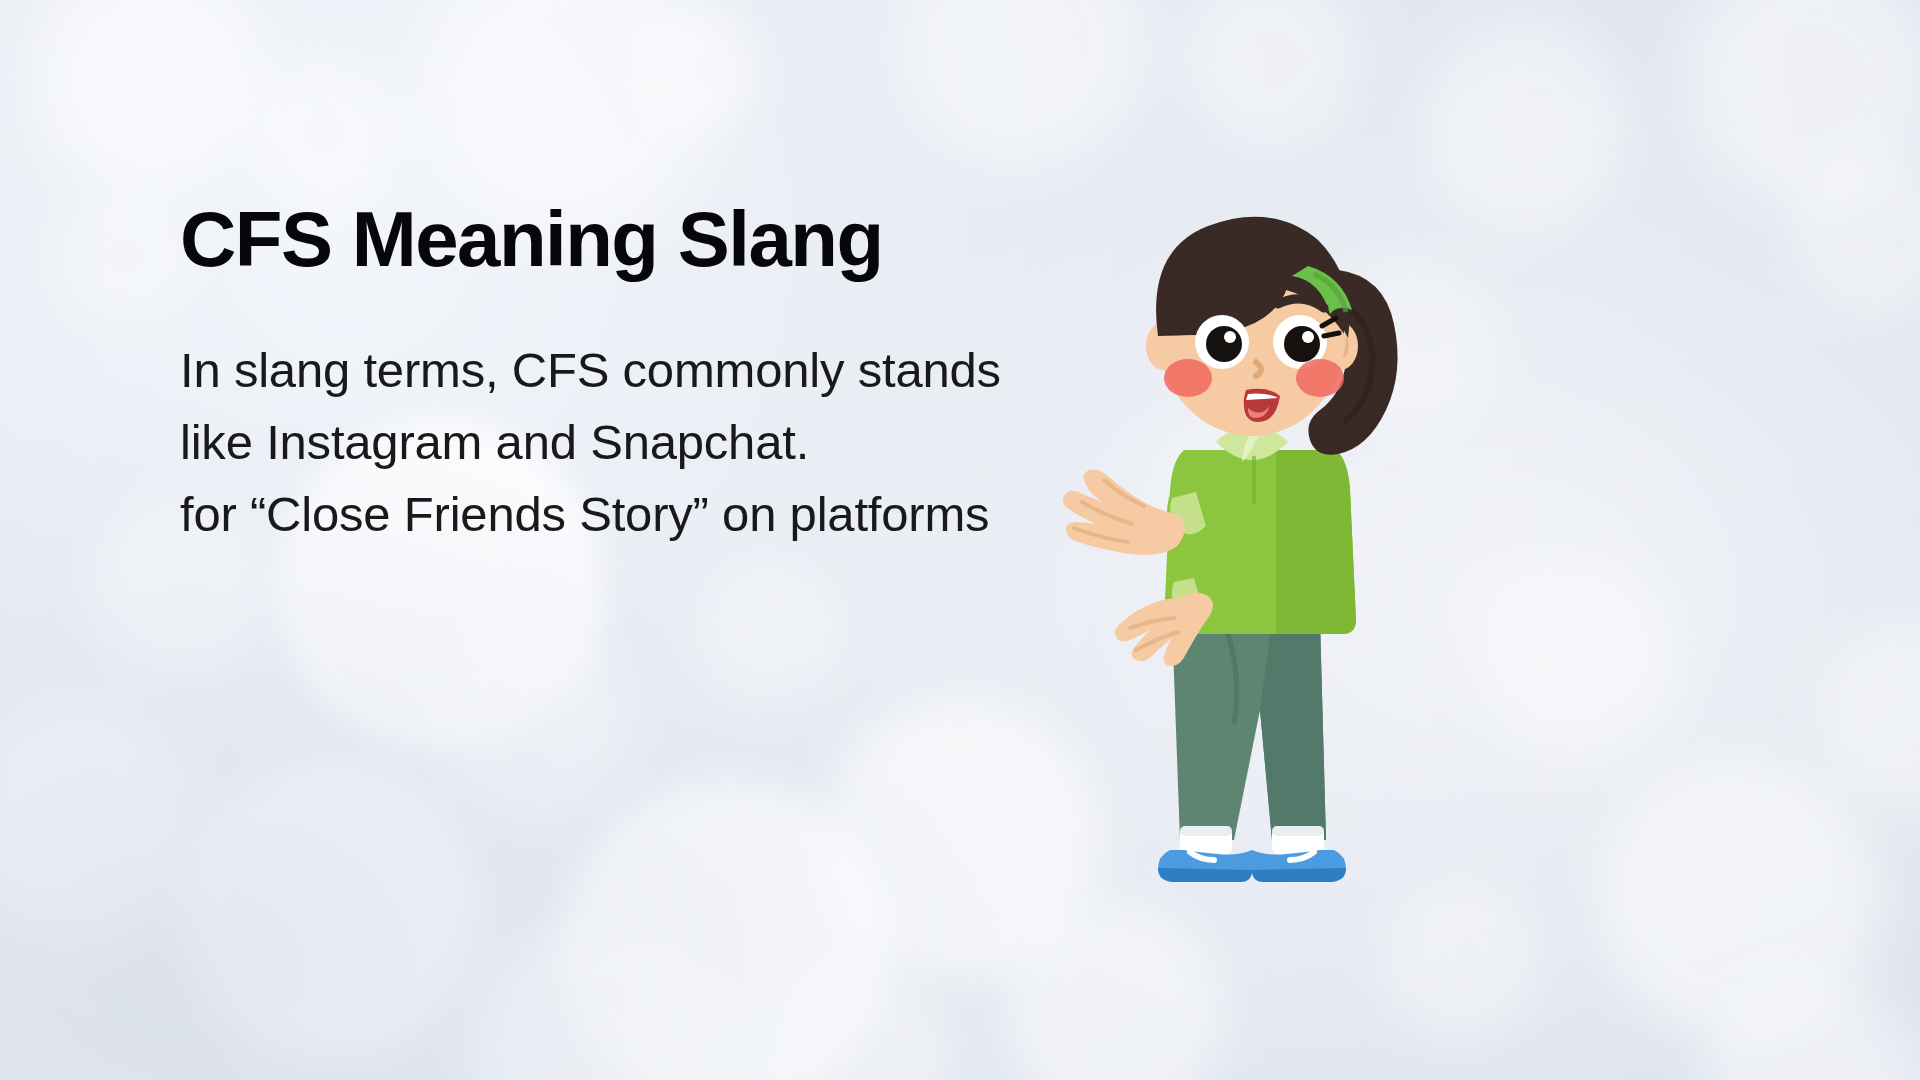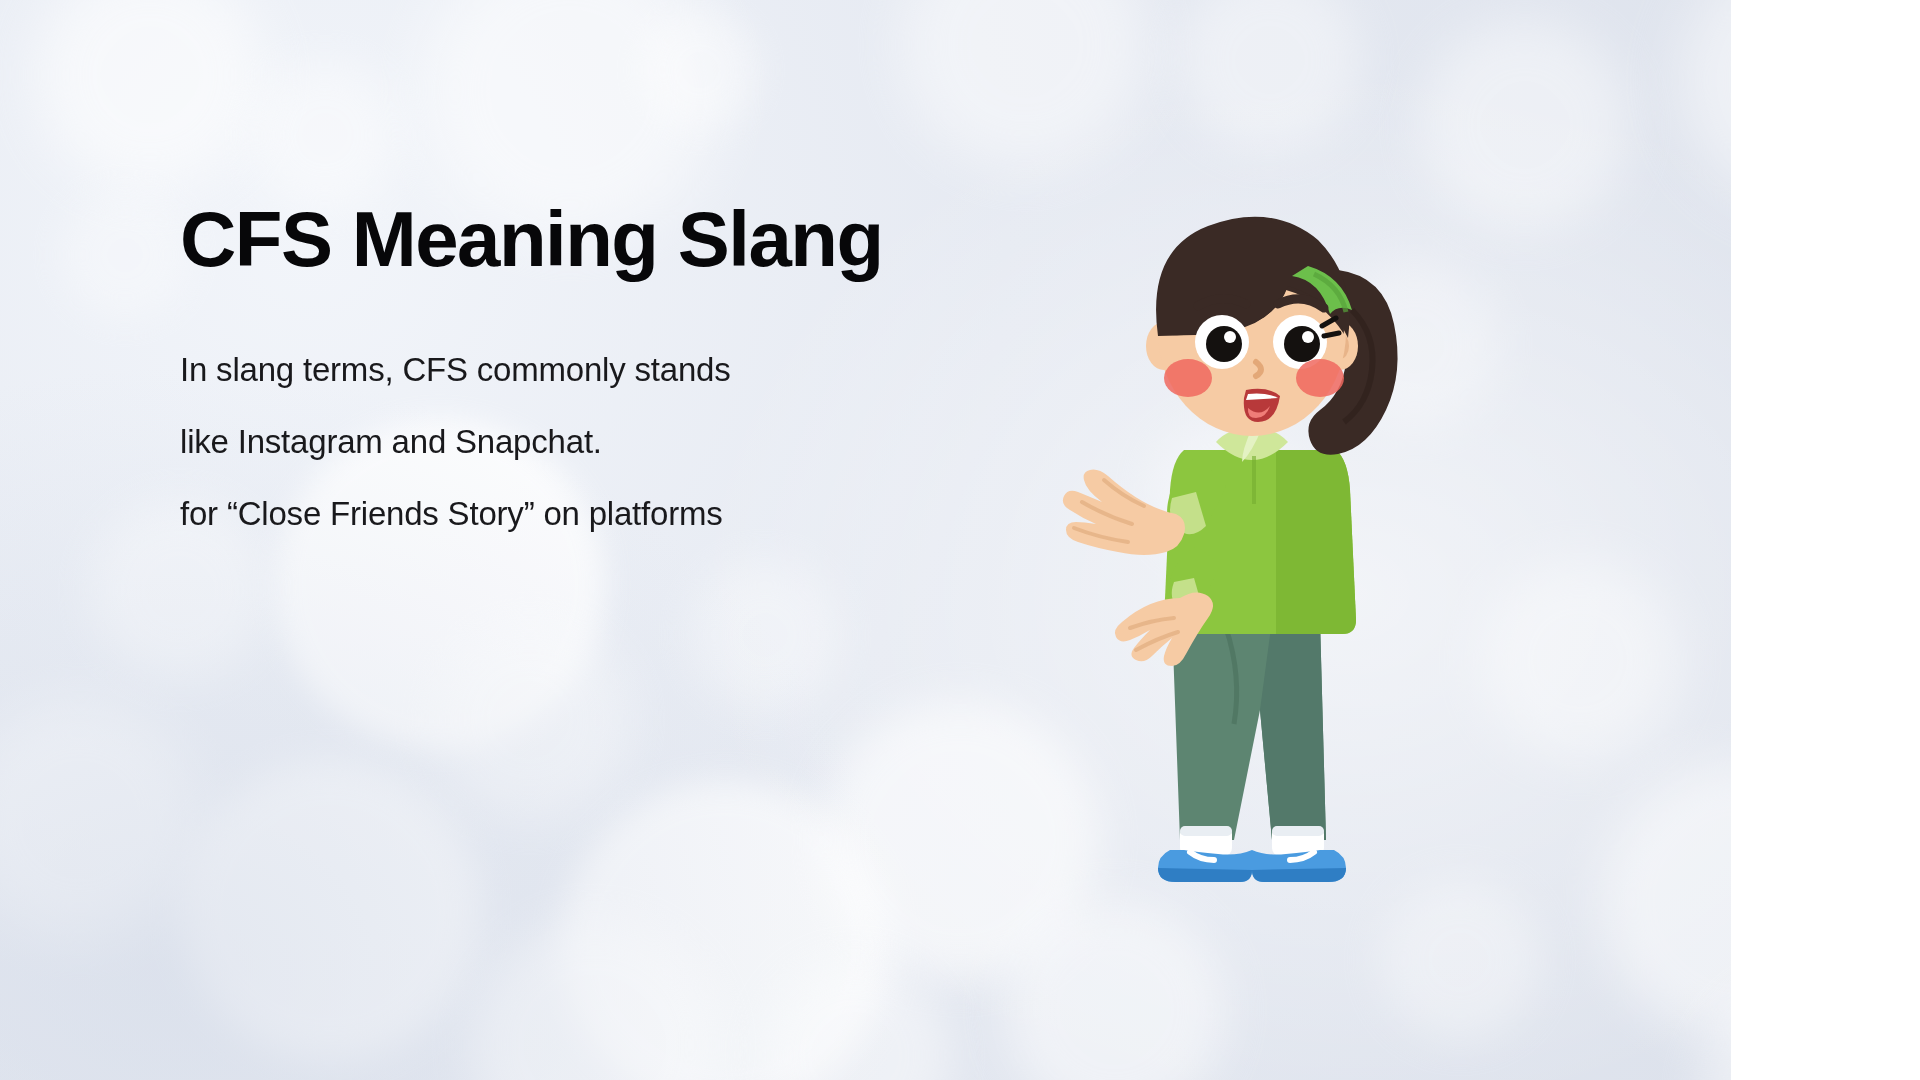--- a/index.html
+++ b/index.html
@@ -3,21 +3,21 @@
 <meta charset="utf-8">
 <title>CFS Meaning Slang</title>
 <style>
   html, body {
     margin: 0;
     padding: 0;
     background: #ffffff;
   }
   #stage {
     position: relative;
-    width: 1731px;
+    width: 1920px;
     height: 1080px;
     overflow: hidden;
     font-family: "Liberation Sans", sans-serif;
     background: #e2e6ee;
   }
 
   
   .bg-base {
     position: absolute;
     inset: 0;
@@ -51,21 +51,21 @@
     font-size: 78px;
     line-height: 86px;
     font-weight: 700;
     letter-spacing: -1.5px;
     color: #070709;
     white-space: nowrap;
   }
   .body-copy {
     margin: 0;
     padding-top: 52px;
-    font-size: 33px;
+    font-size: 49px;
     line-height: 72px;
     font-weight: 400;
     letter-spacing: -0.2px;
     color: #19191c;
   }
   .body-copy span { display: block; white-space: nowrap; }
 
   
   .character {
     position: absolute;

